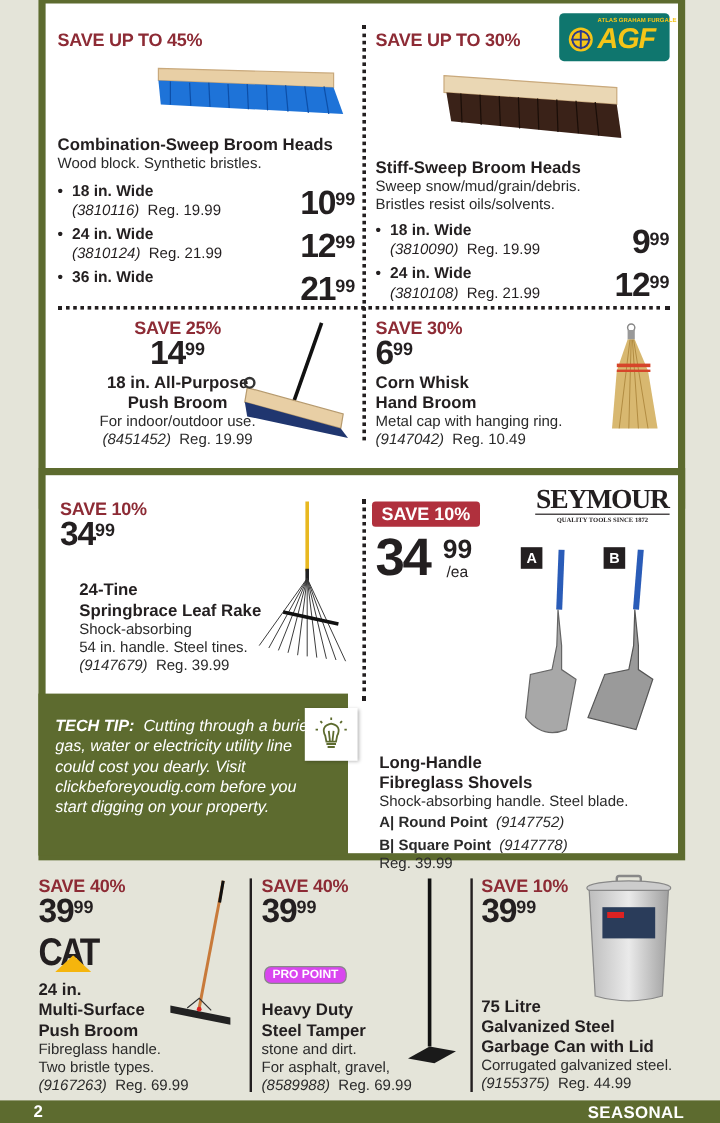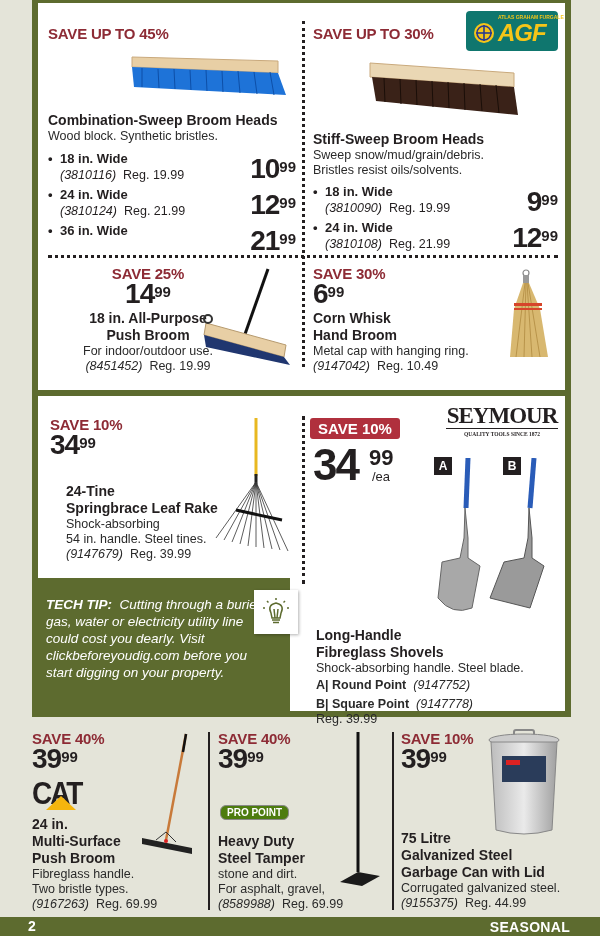--- a/index.html
+++ b/index.html
@@ -288,21 +288,21 @@
     <path d="M16,110 L26,102 L36,112" fill="none" stroke="#333" stroke-width="1"></path>
     <polygon points="2,108 52,118 52,124 2,114" fill="#222"></polygon>
     <circle cx="26" cy="111" r="2" fill="#d22"></circle>
   </svg>
 </div>
 
 <div class="abs" style="left:218px; top:730px; width:170px;">
   <div class="save">SAVE 40%</div>
   <div class="price"><span>39</span><sup>99</sup></div>
 </div>
-<div class="abs" style="left:220px; top:805px; background:#4d7c0f; color:#fff; font-weight:bold; font-size:10px; padding:1px 6px; border-radius:6px; border:1px solid #888;">PRO POINT</div>
+<div class="abs" style="left:220px; top:805px; background:#d946ef; color:#fff; font-weight:bold; font-size:10px; padding:1px 6px; border-radius:6px; border:1px solid #888;">PRO POINT</div>
 <div class="abs" style="left:218px; top:833px; width:160px;">
   <div class="ptitle">Heavy Duty</div>
   <div class="ptitle">Steel Tamper</div>
   <div class="pdesc">stone and dirt.</div>
   <div class="pdesc">For asphalt, gravel,</div>
   <div class="pdesc"><span class="sku">(8589988)</span>&nbsp;&nbsp;<span>Reg. 69.99</span></div>
 </div>
 <div class="abs" style="left:336px; top:730px;">
   <svg width="48" height="160" viewBox="0 0 48 160">
     <line x1="22" y1="2" x2="22" y2="142" stroke="#111" stroke-width="3"></line>

